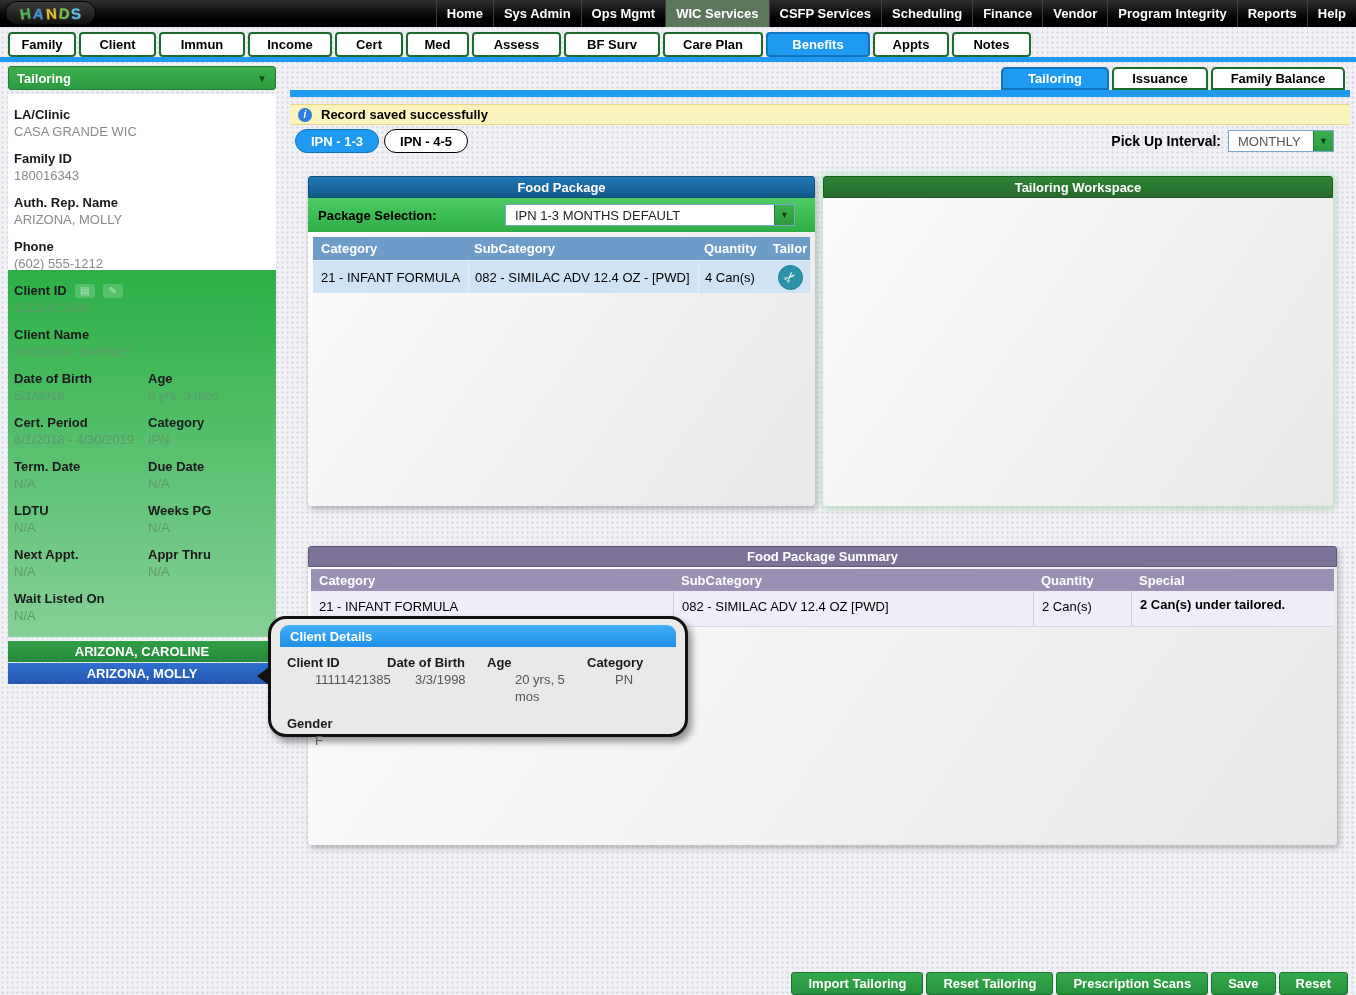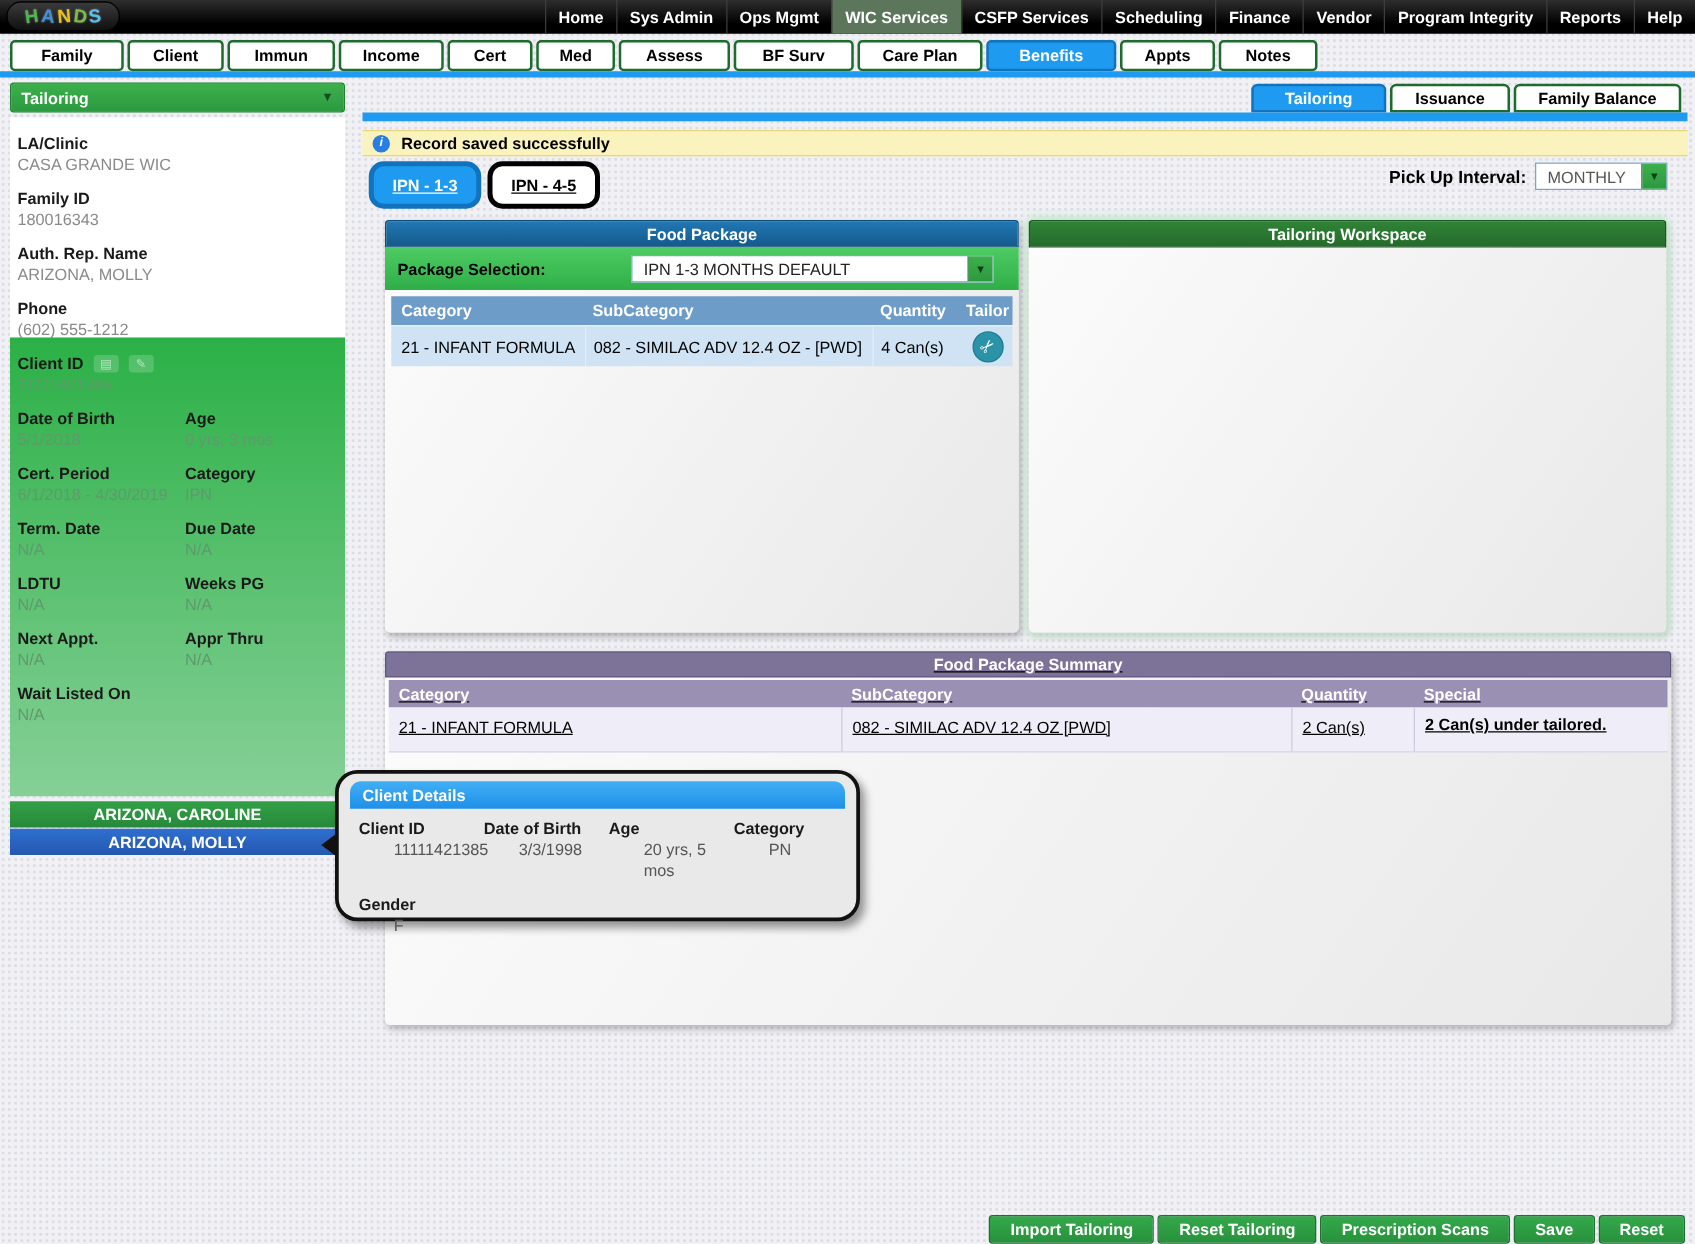--- a/index.html
+++ b/index.html
@@ -41,21 +41,21 @@
   }
   .nav-item.active { background:#5c765c; }
 
   
   .modtabs { position:absolute; top:32px; left:8px; display:flex; gap:3px; }
   .modtab {
     height:25px; background:#fff; border:2px solid #1e6b2e; border-radius:4px;
     font-weight:bold; font-size:13px; color:#000;
     display:flex; align-items:center; justify-content:center;
   }
-  .modtab:nth-child(1){width:91px}.modtab:nth-child(2){width:77px}
+  .modtab:nth-child(1){width:68px}.modtab:nth-child(2){width:77px}
   .modtab:nth-child(3){width:86px}.modtab:nth-child(4){width:84px}
   .modtab:nth-child(5){width:68px}.modtab:nth-child(6){width:63px}
   .modtab:nth-child(7){width:89px}.modtab:nth-child(8){width:96px}
   .modtab:nth-child(9){width:100px}.modtab:nth-child(10){width:104px}
   .modtab:nth-child(11){width:76px}.modtab:nth-child(12){width:79px}
   .modtab.active { background:#1e9bf0; border-color:#1173bd; color:#fff; }
   .blue-strip { position:absolute; top:57px; left:0; width:1356px; height:5px; background:#1e9bf0; }
 
   
   .sidebar { position:absolute; left:8px; top:66px; width:268px; }
@@ -107,22 +107,22 @@
   }
   .info-icon {
     width:14px; height:14px; border-radius:50%; background:#2a7de1; color:#fff;
     font-size:10px; font-weight:bold; font-style:italic;
     display:flex; align-items:center; justify-content:center; flex:none;
   }
 
   
   .pill-row { position:absolute; top:129px; left:295px; display:flex; gap:5px; }
   .pill {
-    height:38px; border-radius:12px; padding:0 15px; font-weight:bold;
-    display:flex; align-items:center; background:#fff; border:4px solid #000000;text-decoration:underline;
+    height:24px; border-radius:12px; padding:0 15px; font-weight:bold;
+    display:flex; align-items:center; background:#fff; border:1px solid #000000;
   }
   .pill.active { background:#1e9bf0; border-color:#1173bd; color:#fff; }
   .pickup { position:absolute; top:130px; left:290px; width:1044px; display:flex; justify-content:flex-end; align-items:center; gap:7px; }
   .pickup-label { font-weight:bold; font-size:14px;margin-left:40px; }
   .select-box { display:flex; height:22px; border:1px solid #7aa7c7; background:#fff; }
   .select-text { padding:0 9px; color:#555; display:flex; align-items:center; width:84px; }
   .select-arrow {
     width:20px; background:linear-gradient(#3cb04d,#2c9a3f); border-left:1px solid #20802f;
     color:#0f3f17; display:flex; align-items:center; justify-content:center; font-size:9px;
   }
@@ -161,21 +161,21 @@
   .scissors-btn {
     width:25px; height:25px; border-radius:50%; background:#2a93a8; color:#fff;
     display:flex; align-items:center; justify-content:center; font-size:14px;
     border:1px solid #1f7c8f;
   }
   .scissors-btn span { transform:rotate(-45deg); }
 
   .ws { left:823px; top:176px; width:510px; height:330px; box-shadow:0 0 7px 2px #bfe9c8, 2px 3px 6px rgba(0,0,0,.15); }
   .ws .panel-header { background:linear-gradient(#2f8436,#256b2b); border:1px solid #1d5a23; }
 
-  .summary { left:308px; top:521px; width:1029px; height:299px;text-decoration:underline; }
+  .summary { left:308px; top:546px; width:1029px; height:299px; }
   .summary .panel-header { height:21px; background:#7d7399; border:1px solid #5f5680; }
   .sum-cols {
     display:flex; height:22px; background:#9a90b4; color:#fff; font-weight:bold;
     align-items:center; margin:2px 3px 0 3px;
   }
   .sum-row { display:flex; background:#efedf7; min-height:36px; margin:0 3px; border-bottom:1px solid #d8d4e8; }
   .sm-c1{width:362px; padding:8px 0 0 8px;} .sm-c2{width:360px; padding:8px 0 0 8px;}
   .sm-c3{width:98px; padding:8px 0 0 8px;} .sm-c4{flex:1; padding:6px 0 0 8px; font-weight:bold;}
   .sum-row .sm-c2, .sum-row .sm-c3, .sum-row .sm-c4 { border-left:1px solid #cfcadf; }
   .sum-cols .sm-c1,.sum-cols .sm-c2,.sum-cols .sm-c3,.sum-cols .sm-c4{ padding-top:0; padding-bottom:0; font-weight:bold;}
@@ -280,20 +280,24 @@
 
   <div class="client-panel">
     <div class="field">
       <div class="cid-row">
         <span class="f-label">Client ID</span>
         <span class="mini-icon">▤</span>
         <span class="mini-icon">✎</span>
       </div>
       <div class="f-value">11111421386</div>
     </div>
+    <div class="field">
+      <div class="f-label">Client Name</div>
+      <div class="f-value">ARIZONA, BARNEY</div>
+    </div>
     <div class="cgrid">
       <div class="field">
         <div class="f-label">Date of Birth</div>
         <div class="f-value">5/1/2018</div>
       </div>
       <div class="field">
         <div class="f-label">Age</div>
         <div class="f-value">0 yrs, 3 mos</div>
       </div>
       <div class="field" style="width:120px;">

